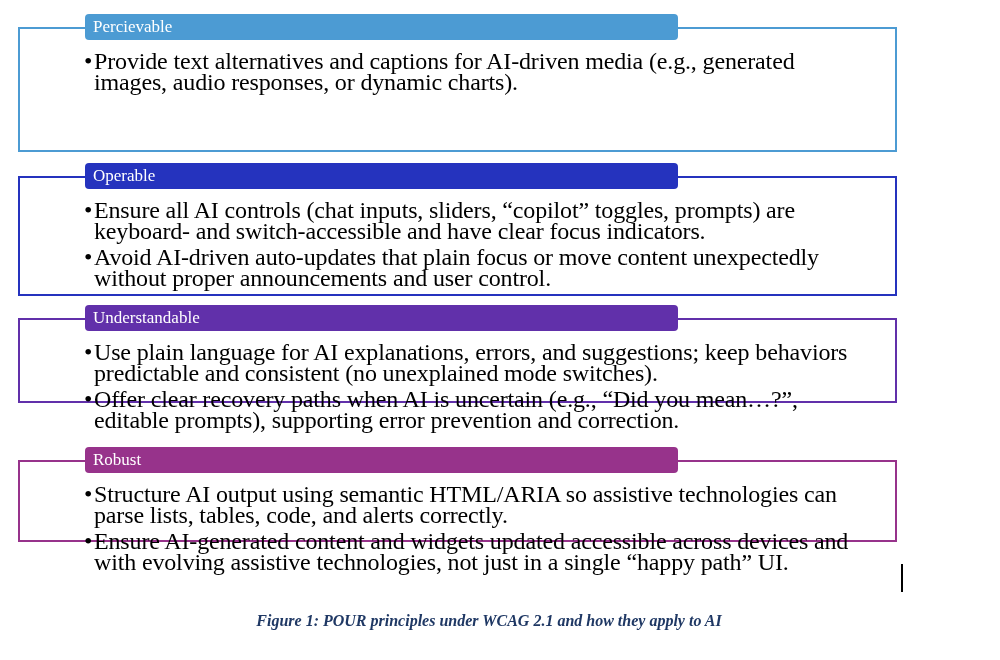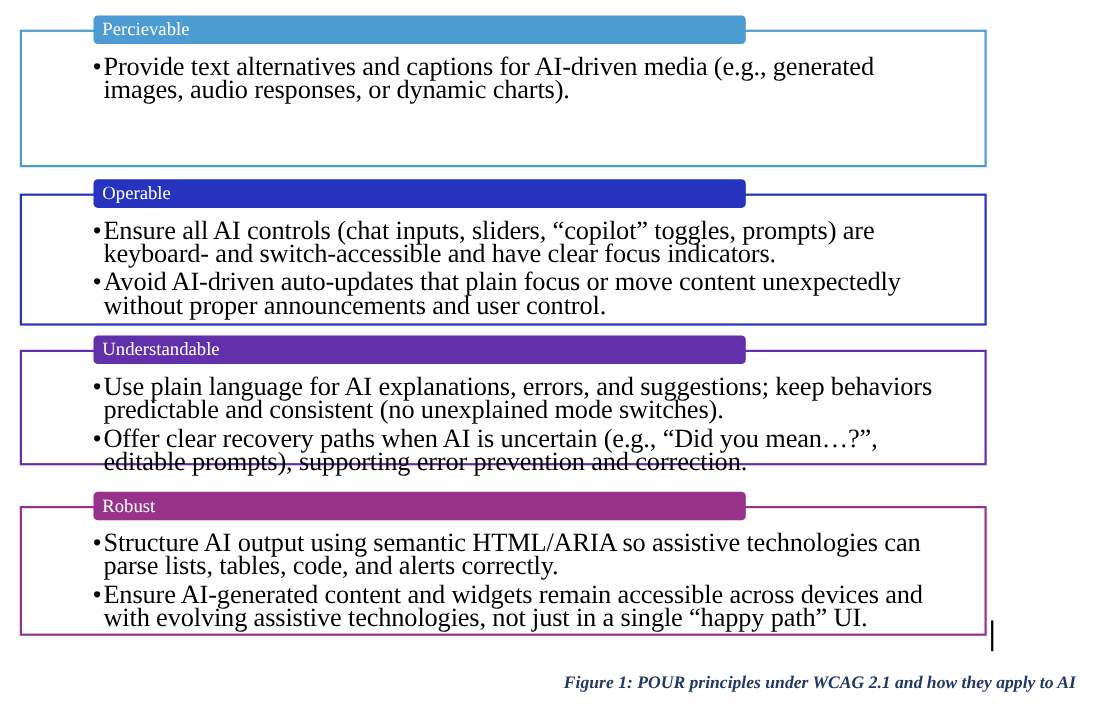--- a/index.html
+++ b/index.html
@@ -47,21 +47,21 @@
   ul.bullets li::before{
     content:"\2022";
     position:absolute;
     left:-1px;top:0;
   }
 
   
   .figure-caption{
     position:absolute;
     left:0;right:22px;top:612px;
-    text-align:right;
+    text-align:center;
     font-weight:bold;
     font-style:italic;
     font-size:16px;
     color:var(--c);
   }
 
   
   .text-cursor{
     position:absolute;
     left:901px;top:564px;
@@ -92,42 +92,42 @@
       <span>Operable</span>
     </div>
     <div class="body">
       <ul class="bullets">
         <li>Ensure all AI controls (chat inputs, sliders, “copilot” toggles, prompts) are keyboard- and switch-accessible and have clear focus indicators.</li>
         <li>Avoid AI-driven auto-updates that plain focus or move content unexpectedly without proper announcements and user control.</li>
       </ul>
     </div>
   </section>
 
-  <section class="pour-box" style="top: 305px; height: 118px; --c: #6130AA;">
+  <section class="pour-box" style="top: 305px; height: 98px; --c: #6130AA;">
     <div class="rect"></div>
     <div class="title-bar">
       <span>Understandable</span>
     </div>
     <div class="body">
       <ul class="bullets">
         <li>Use plain language for AI explanations, errors, and suggestions; keep behaviors predictable and consistent (no unexplained mode switches).</li>
         <li>Offer clear recovery paths when AI is uncertain (e.g., “Did you mean…?”, editable prompts), supporting error prevention and correction.</li>
       </ul>
     </div>
   </section>
 
-  <section class="pour-box" style="top: 447px; height: 131px; --c: #97338B;">
+  <section class="pour-box" style="top: 447px; height: 95px; --c: #97338B;">
     <div class="rect"></div>
     <div class="title-bar">
       <span>Robust</span>
     </div>
     <div class="body">
       <ul class="bullets">
         <li>Structure AI output using semantic HTML/ARIA so assistive technologies can parse lists, tables, code, and alerts correctly.</li>
-        <li>Ensure AI-generated content and widgets remain accessible across devices and with evolving assistive technologies, not just in a single “happy path” UI.</li>
+        <li>Ensure AI-generated content and widgets updated accessible across devices and with evolving assistive technologies, not just in a single “happy path” UI.</li>
       </ul>
     </div>
   </section>
 
   <div class="text-cursor"></div>
 
   <div class="figure-caption" style="--c: #1F3864;">Figure 1: POUR principles under WCAG 2.1 and how they apply to AI</div>
 
 </div>
 

